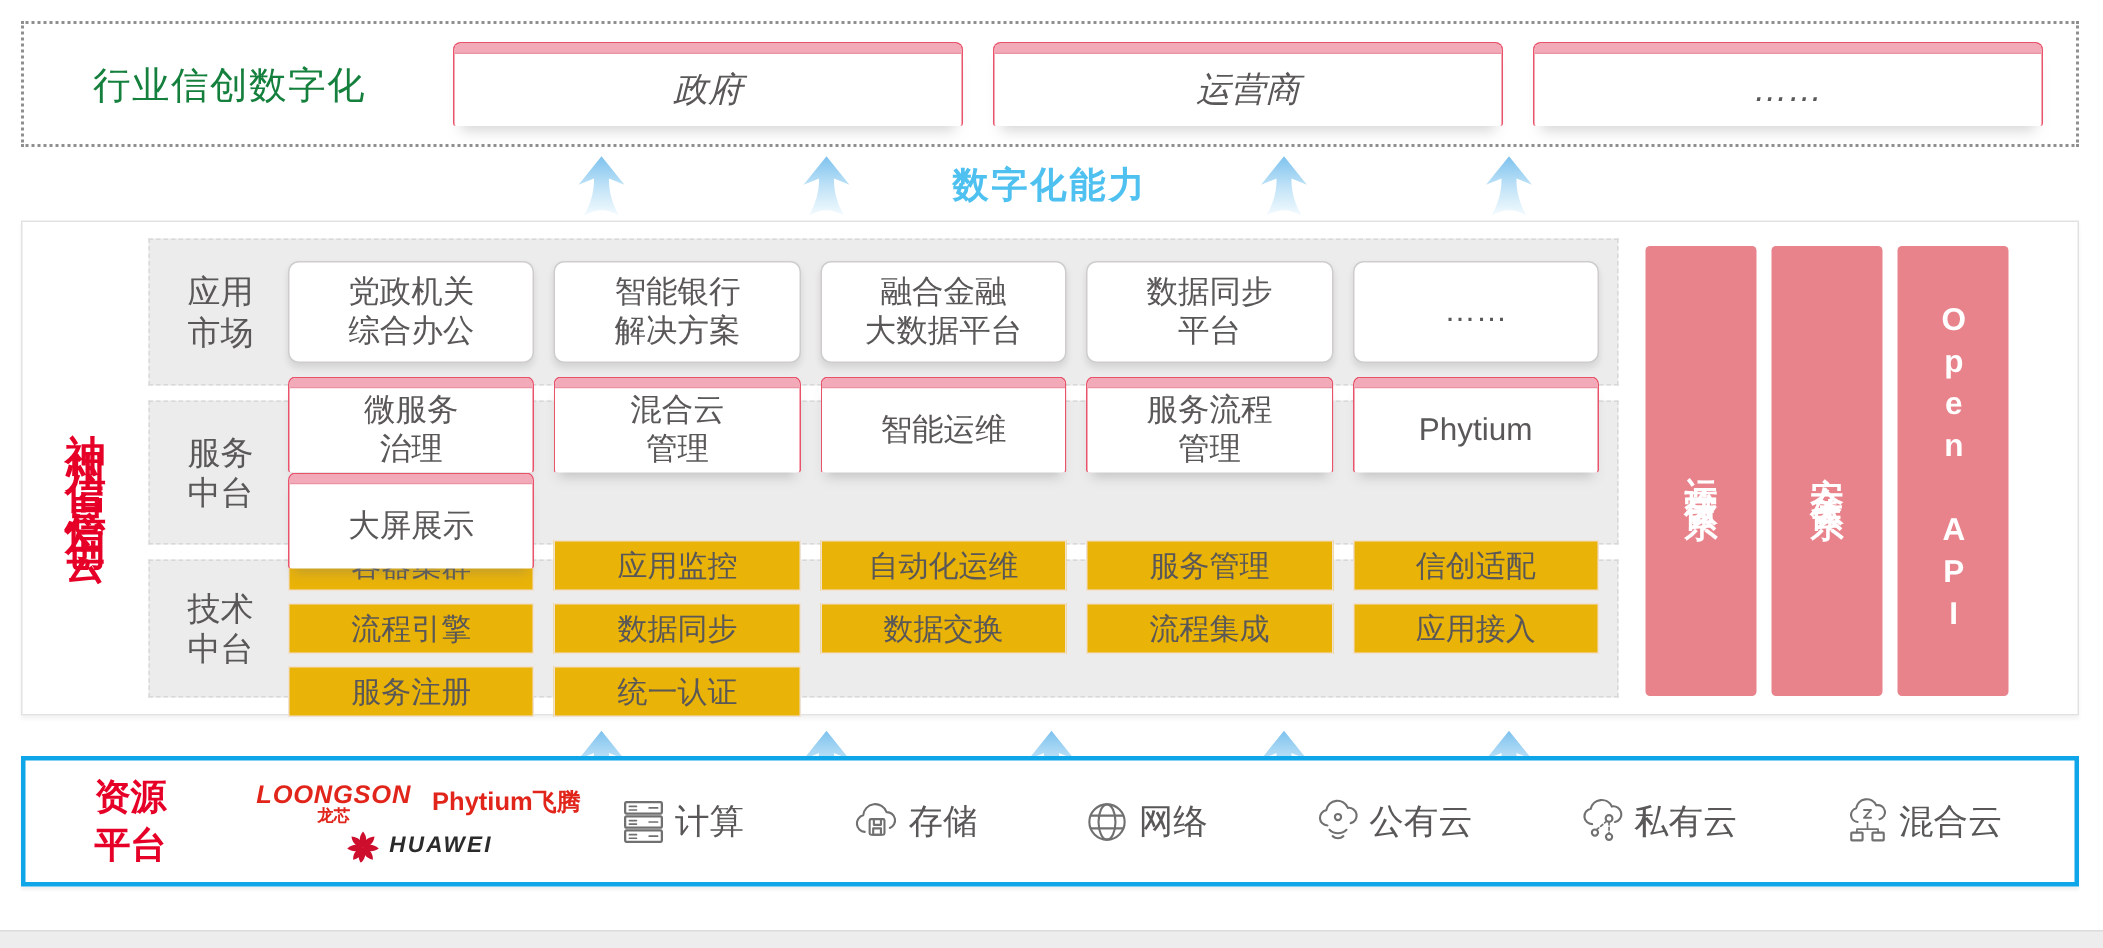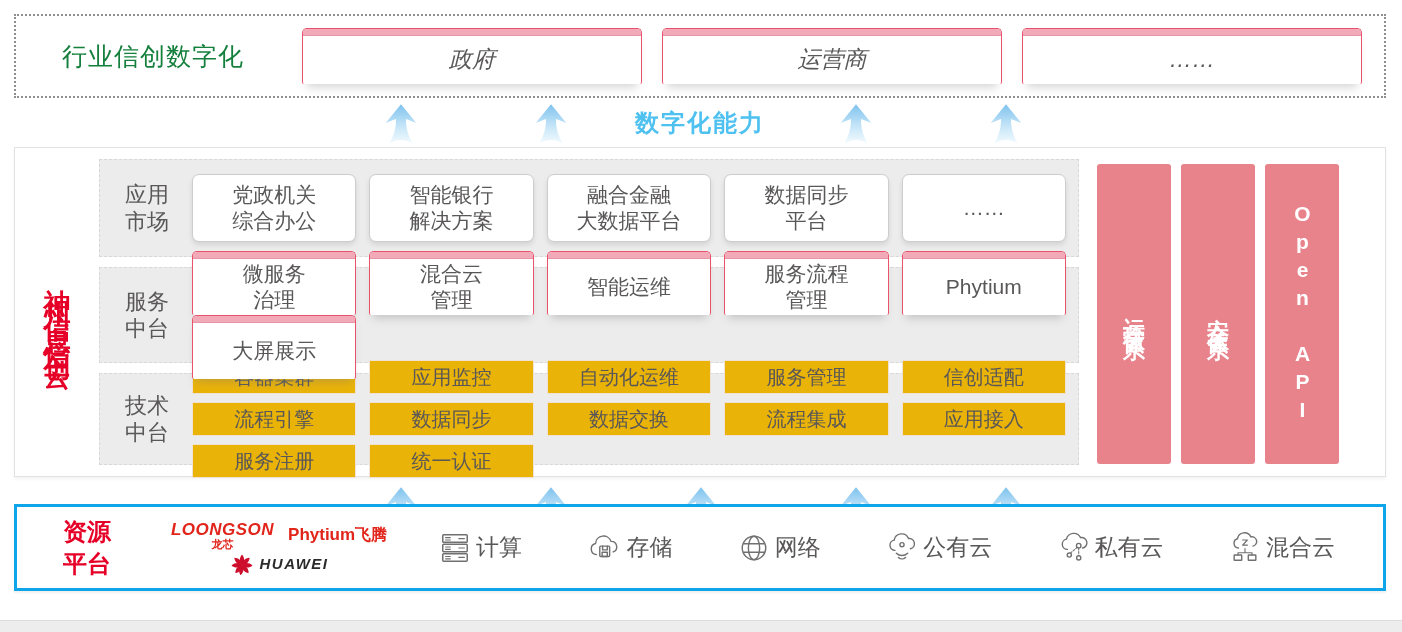--- a/index.html
+++ b/index.html
@@ -125,21 +125,21 @@
     position: absolute; left: 14px; top: 504px; width: 1372px; height: 87px;
     background: #fff; border: 3px solid #0ea5e9;
     display: flex; align-items: center;
     padding: 0 34px 0 46px;
     box-shadow: 0 2px 2px rgba(0,0,0,0.06);
   }
   .resource-title {
     width: 100px; flex: none;
     font-size: 24px; font-weight: bold; color: #e60027; line-height: 1.3;
   }
-  .logo-block { width: 232px; flex: none; display: flex; flex-direction: column; align-items: center; gap: 3px; margin-right: 44px; }
+  .logo-block { width: 232px; flex: none; display: flex; flex-direction: column; align-items: center; gap: 3px; margin-right: 18px; }
   .logo-row1 { display: flex; align-items: center; gap: 14px; }
   .loongson-logo { display: flex; flex-direction: column; align-items: center; color: #e1251b; line-height: 1; }
   .loongson-main { font-size: 17px; font-weight: bold; font-style: italic; letter-spacing: 0.5px; }
   .loongson-sub { font-size: 11px; font-weight: bold; margin-top: 1px; }
   .phytium-logo { color: #e1251b; font-weight: bold; display: flex; align-items: baseline; }
   .phytium-main { font-size: 17px; }
   .phytium-sub { font-size: 16px; }
   .huawei-logo { display: flex; align-items: center; gap: 6px; font-style: italic; }
   .huawei-text { font-size: 15px; font-weight: bold; color: #2b2b2b; letter-spacing: 1.5px; }
   .resource-items { flex: 1; display: flex; justify-content: space-between; align-items: center; padding-right: 14px; }

